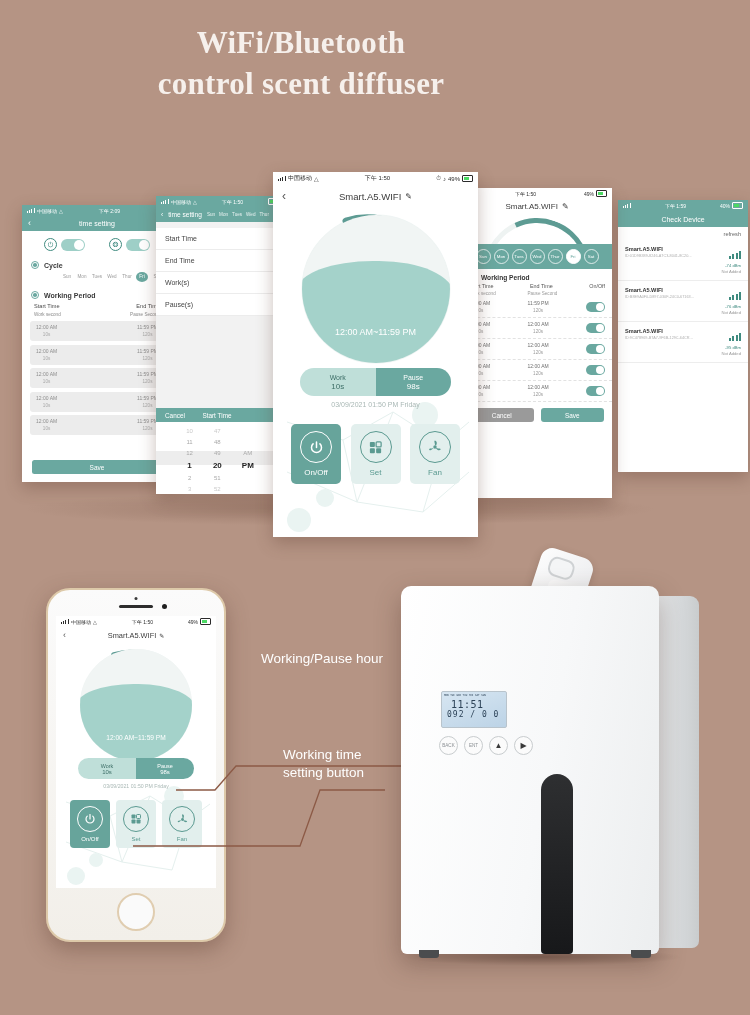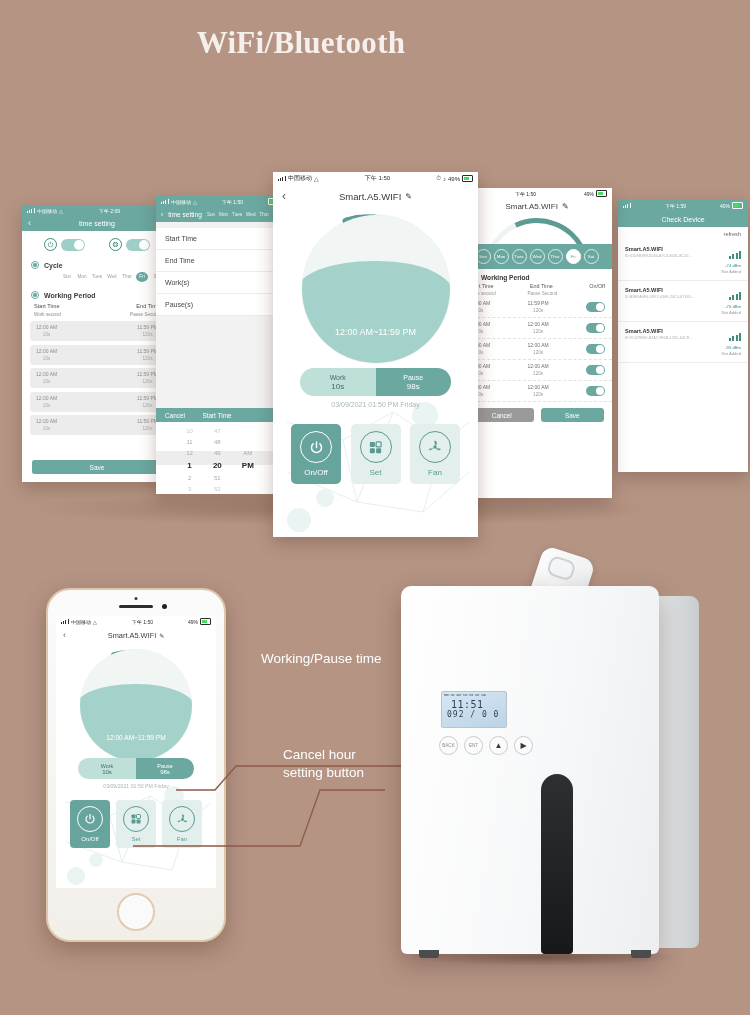--- a/index.html
+++ b/index.html
@@ -233,20 +233,21 @@
   .rowshadow{position:absolute;left:20px;top:492px;width:640px;height:34px;
     background:radial-gradient(ellipse at center,rgba(92,58,44,.30),rgba(92,58,44,0) 70%);}
 </style>
 </head>
 <body>
 
 <div class="stage">
 
   <div class="headline">
     <div>WiFi/Bluetooth</div>
+    <div>control scent diffuser</div>
   </div>
 
   <div class="rowshadow"></div>
 
   <div class="phone shadow" id="phoneE">
     <div class="sb" style="background:#6aa8a0">
       <span class="l">
           <span class="bars"></span>
         </span>
       <span>下午 1:59</span>
@@ -777,24 +778,24 @@
     </div>
     <div class="home"></div>
   </div>
 
   <svg style="position:absolute;left:0;top:0;" width="750" height="1015">
     <path d="M176 790 L215 790 L236 766 L420 766" stroke="#8c5a46" stroke-width="1.3" fill="none"></path>
     <path d="M133 846 L300 846 L320 790 L385 790" stroke="#8c5a46" stroke-width="1.3" fill="none"></path>
   </svg>
 
   <div class="anno" id="anno1">
-    <span>Working/Pause time</span>
+    <span>Working/Pause hour</span>
   </div>
   <div class="anno" id="anno2">
-    <div>Cancel hour</div>
+    <div>Working time</div>
     <div>setting button</div>
   </div>
 
   <div id="device">
     <div class="devshadow"></div>
     <div class="dev-nozzle">
       <div class="dev-nozzle-in"></div>
     </div>
     <div class="dev-neck"></div>
     <div class="dev-side">

